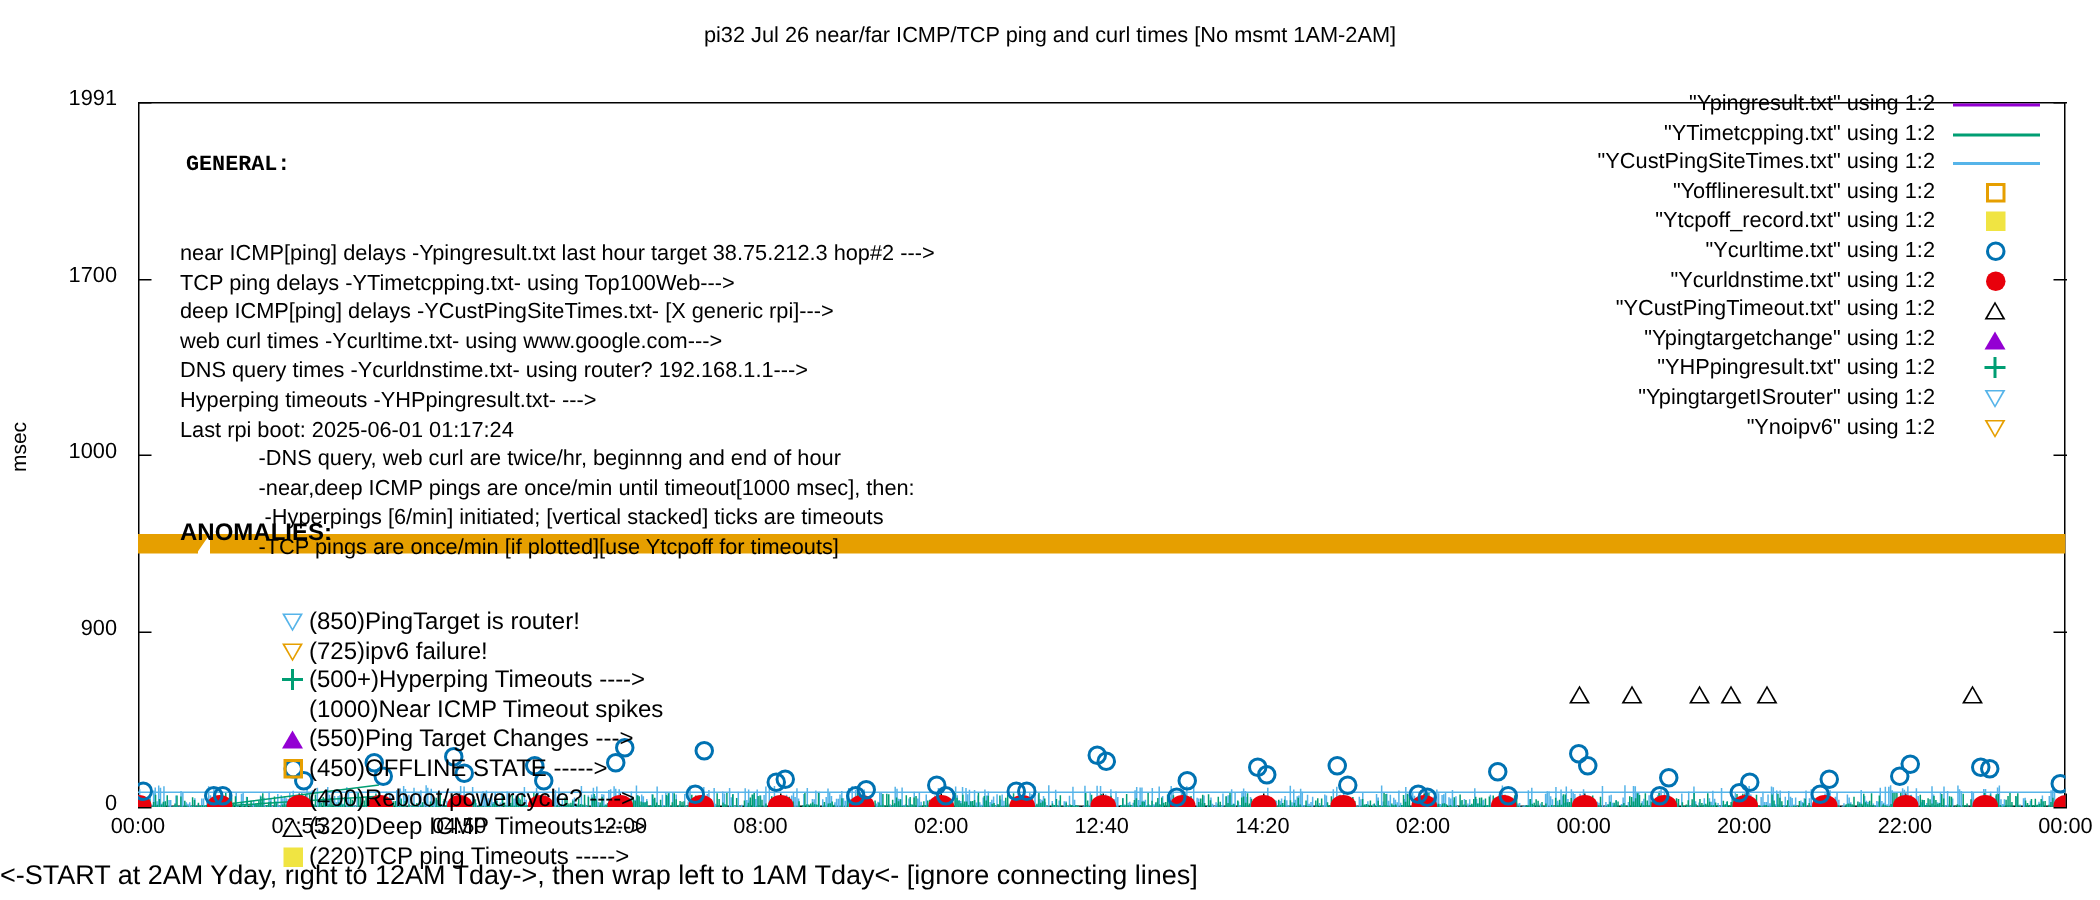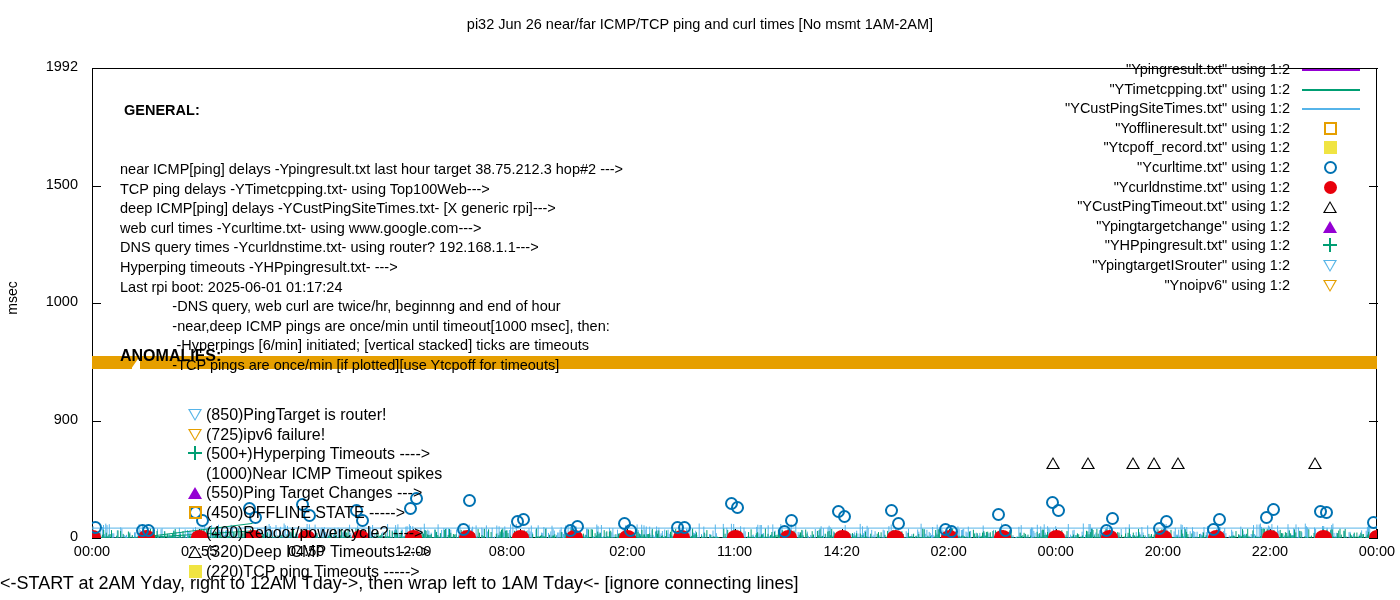--- a/index.html
+++ b/index.html
@@ -12,21 +12,21 @@
           transform:rotate(-90deg);transform-origin:center center;}
   .ytick-label{right:0;width:46px;text-align:right;font-size:14.5px;}
   .ytick-mark{left:92px;width:9px;height:0;border-top:1px solid #000;}
   .ytick-mark.r{left:auto;right:22px;}
   .xtick-label{width:70px;margin-left:-35px;text-align:center;font-size:14.5px;top:543px;}
   .xtick-mark{top:529px;width:0;height:9px;border-left:1px solid #000;}
   #xcaption{left:0;top:573px;width:1400px;font-size:18px;white-space:nowrap;}
 
   
   #general-block{left:120px;top:62px;font-size:14.5px;line-height:19.6px;white-space:pre;}
-  #general-block .hdr{font-weight:bold;padding-left:4px;}
+  #general-block .hdr{font-weight:bold;padding-left:4px;font-family:Liberation Mono, monospace;}
   #anomalies-block{left:120px;top:307px;font-size:16px;line-height:19.6px;white-space:pre;}
   #anomalies-block .hdr{font-weight:bold;}
   .anom-row{height:19.6px;position:relative;padding-left:86px;white-space:pre;}
   .anom-ico{position:absolute;left:68px;top:2px;width:15px;height:15px;}
 
   
   #legend{right:110px;top:60px;text-align:right;font-size:14.5px;line-height:19.6px;}
   .leg-row{position:relative;height:19.6px;white-space:nowrap;}
   .leg-sym{position:absolute;left:100%;margin-left:12px;top:0;width:62px;height:19.6px;}
   .leg-line{position:absolute;left:0;top:9px;width:58px;height:0;border-top:2px solid #000;}
@@ -68,55 +68,55 @@
       border-right:7px solid transparent;border-bottom:12px solid #000;}
   .plot-tri:after{content:"";position:absolute;left:-5px;top:2px;width:0;height:0;
       border-left:5px solid transparent;border-right:5px solid transparent;border-bottom:9px solid #fff;}
   .dns-dot{position:absolute;width:17px;height:14px;background:#e8000b;border-radius:50%;margin-left:-8px;}
   .curl-circ{position:absolute;width:13px;height:13px;box-sizing:border-box;
       border:2px solid #0072b2;border-radius:50%;margin-left:-6px;}
 </style>
 </head>
 <body>
 
-<div class="abs" id="chart-title">pi32 Jun 26  near/far ICMP/TCP ping and curl times [No msmt 1AM-2AM]</div>
+<div class="abs" id="chart-title">pi32 Jul 26  near/far ICMP/TCP ping and curl times [No msmt 1AM-2AM]</div>
 
 <div class="abs" id="ylabel">msec</div>
 
 <div id="y-ticks">
     <div class="abs ytick-label" style="left: 0px; width: 78px; top: 528px;">0</div>
     <div class="abs ytick-mark" style="top: 538px;"></div>
     <div class="abs ytick-mark r" style="top: 538px;"></div>
     <div class="abs ytick-label" style="left: 0px; width: 78px; top: 410.5px;">900</div>
     <div class="abs ytick-mark" style="top: 420.5px;"></div>
     <div class="abs ytick-mark r" style="top: 420.5px;"></div>
     <div class="abs ytick-label" style="left: 0px; width: 78px; top: 293px;">1000</div>
     <div class="abs ytick-mark" style="top: 303px;"></div>
     <div class="abs ytick-mark r" style="top: 303px;"></div>
-    <div class="abs ytick-label" style="left: 0px; width: 78px; top: 175.5px;">1500</div>
+    <div class="abs ytick-label" style="left: 0px; width: 78px; top: 175.5px;">1700</div>
     <div class="abs ytick-mark" style="top: 185.5px;"></div>
     <div class="abs ytick-mark r" style="top: 185.5px;"></div>
-    <div class="abs ytick-label" style="left: 0px; width: 78px; top: 58px;">1992</div>
+    <div class="abs ytick-label" style="left: 0px; width: 78px; top: 58px;">1991</div>
     <div class="abs ytick-mark" style="top: 68px;"></div>
     <div class="abs ytick-mark r" style="top: 68px;"></div>
   </div>
 <div id="x-ticks">
     <div class="abs xtick-label" style="left: 92px;">00:00</div>
     <div class="abs xtick-mark" style="left: 92px;"></div>
     <div class="abs xtick-label" style="left: 199.083px;">02:55</div>
     <div class="abs xtick-mark" style="left: 199.083px;"></div>
     <div class="abs xtick-label" style="left: 306.167px;">04:50</div>
     <div class="abs xtick-mark" style="left: 306.167px;"></div>
     <div class="abs xtick-label" style="left: 413.25px;">12:00</div>
     <div class="abs xtick-mark" style="left: 413.25px;"></div>
     <div class="abs xtick-label" style="left: 507px;">08:00</div>
     <div class="abs xtick-mark" style="left: 520.333px;"></div>
     <div class="abs xtick-label" style="left: 627.417px;">02:00</div>
     <div class="abs xtick-mark" style="left: 627.417px;"></div>
-    <div class="abs xtick-label" style="left: 734.5px;">11:00</div>
+    <div class="abs xtick-label" style="left: 734.5px;">12:40</div>
     <div class="abs xtick-mark" style="left: 734.5px;"></div>
     <div class="abs xtick-label" style="left: 841.583px;">14:20</div>
     <div class="abs xtick-mark" style="left: 841.583px;"></div>
     <div class="abs xtick-label" style="left: 948.667px;">02:00</div>
     <div class="abs xtick-mark" style="left: 948.667px;"></div>
     <div class="abs xtick-label" style="left: 1055.75px;">00:00</div>
     <div class="abs xtick-mark" style="left: 1055.75px;"></div>
     <div class="abs xtick-label" style="left: 1162.83px;">20:00</div>
     <div class="abs xtick-mark" style="left: 1162.83px;"></div>
     <div class="abs xtick-label" style="left: 1269.92px;">22:00</div>

